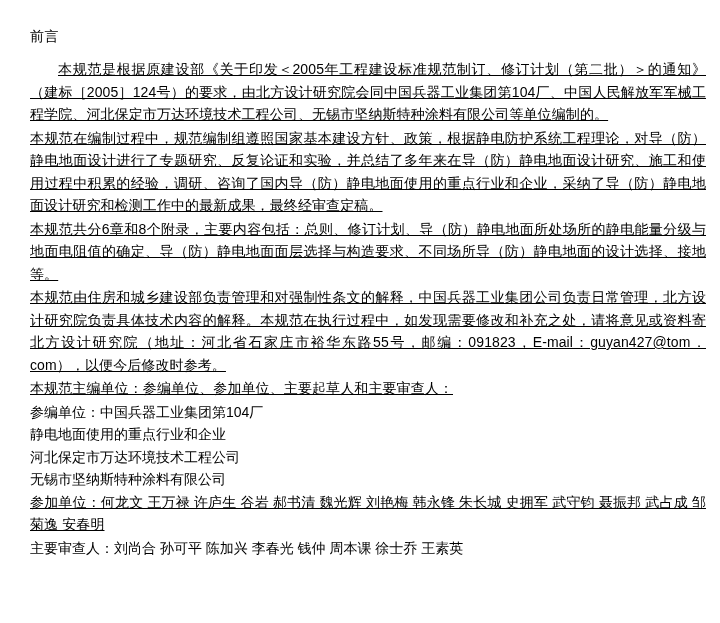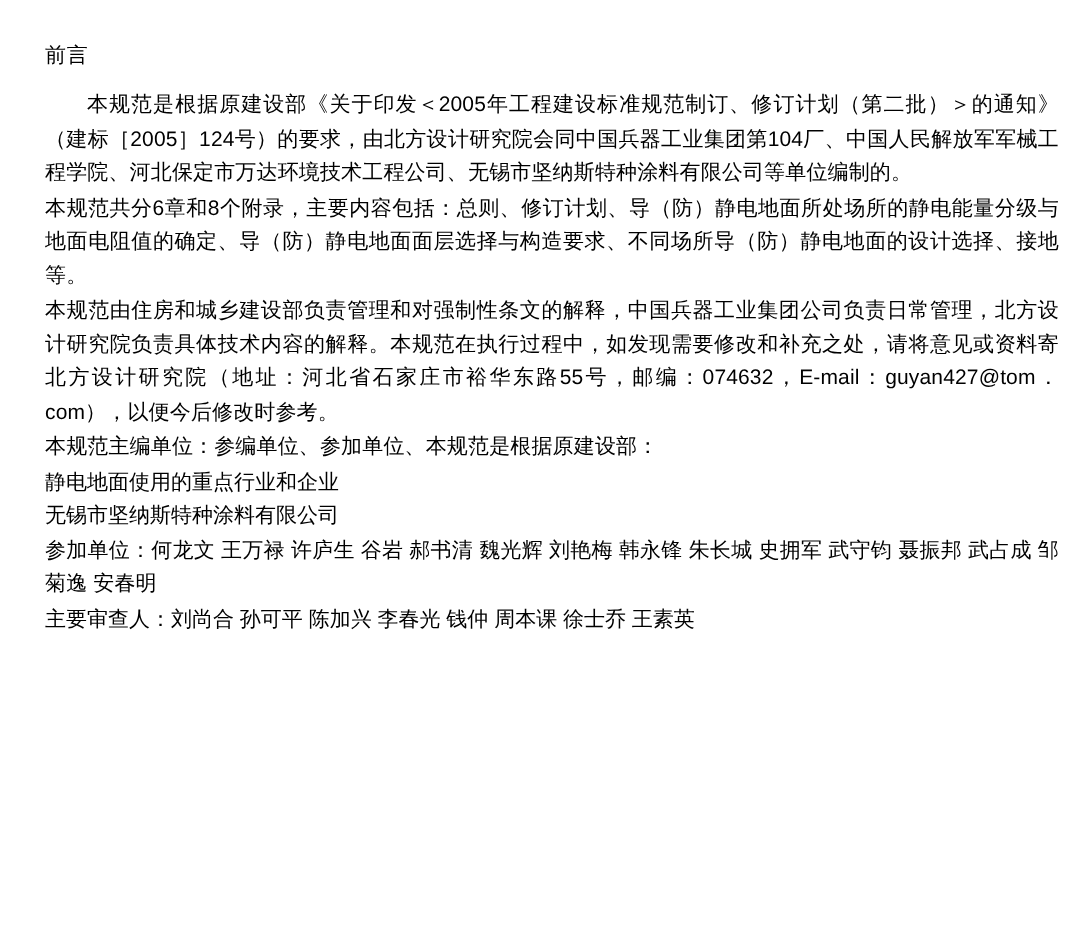--- a/index.html
+++ b/index.html
@@ -28,20 +28,21 @@
     font-weight: normal;
     letter-spacing: 0.5px;
   }
   .para {
     font-size: 14px;
     line-height: 22.5px;
     margin: 0 0 1px 0;
     text-align: justify;
     text-justify: inter-ideograph;
     letter-spacing: 0.1px;
+    text-decoration: underline;
   }
   .para.indent {
     text-indent: 28px;
   }
   .line {
     font-size: 14px;
     line-height: 22.5px;
     margin: 0;
     white-space: nowrap;
   }
@@ -51,29 +52,32 @@
 </style>
 </head>
 <body>
 
 <div class="page">
 
   <h1 class="doc-title">前言</h1>
 
   <p class="para indent">本规范是根据原建设部《关于印发＜2005年工程建设标准规范制订、修订计划（第二批）＞的通知》（建标［2005］124号）的要求，由北方设计研究院会同中国兵器工业集团第104厂、中国人民解放军军械工程学院、河北保定市万达环境技术工程公司、无锡市坚纳斯特种涂料有限公司等单位编制的。</p>
 
+  <p class="para">本规范在编制过程中，规范编制组遵照国家基本建设方针、政策，根据静电防护系统工程理论，对导（防）静电地面设计进行了专题研究、反复论证和实验，并总结了多年来在导（防）静电地面设计研究、施工和使用过程中积累的经验，调研、咨询了国内导（防）静电地面使用的重点行业和企业，采纳了导（防）静电地面设计研究和检测工作中的最新成果，最终经审查定稿。</p>
 
   <p class="para">本规范共分6章和8个附录，主要内容包括：总则、修订计划、导（防）静电地面所处场所的静电能量分级与地面电阻值的确定、导（防）静电地面面层选择与构造要求、不同场所导（防）静电地面的设计选择、接地等。</p>
 
 
-  <p class="para">本规范由住房和城乡建设部负责管理和对强制性条文的解释，中国兵器工业集团公司负责日常管理，北方设计研究院负责具体技术内容的解释。本规范在执行过程中，如发现需要修改和补充之处，请将意见或资料寄北方设计研究院（地址：河北省石家庄市裕华东路55号，邮编：074632，E-mail：guyan427@tom．com），以便今后修改时参考。</p>
+  <p class="para">本规范由住房和城乡建设部负责管理和对强制性条文的解释，中国兵器工业集团公司负责日常管理，北方设计研究院负责具体技术内容的解释。本规范在执行过程中，如发现需要修改和补充之处，请将意见或资料寄北方设计研究院（地址：河北省石家庄市裕华东路55号，邮编：091823，E-mail：guyan427@tom．com），以便今后修改时参考。</p>
 
-  <p class="para">本规范主编单位：参编单位、参加单位、本规范是根据原建设部：</p>
+  <p class="para">本规范主编单位：参编单位、参加单位、主要起草人和主要审查人：</p>
 
+  <p class="line">参编单位：中国兵器工业集团第104厂</p>
   <p class="line">静电地面使用的重点行业和企业</p>
+  <p class="line">河北保定市万达环境技术工程公司</p>
   <p class="line">无锡市坚纳斯特种涂料有限公司</p>
 
   <div class="block-gap"></div>
 
 
   <p class="para">参加单位：何龙文 王万禄 许庐生 谷岩 郝书清 魏光辉 刘艳梅 韩永锋 朱长城 史拥军 武守钧 聂振邦 武占成 邹菊逸 安春明</p>
 
   <p class="line">主要审查人：刘尚合 孙可平 陈加兴 李春光 钱仲 周本课 徐士乔 王素英</p>
 
 </div>

